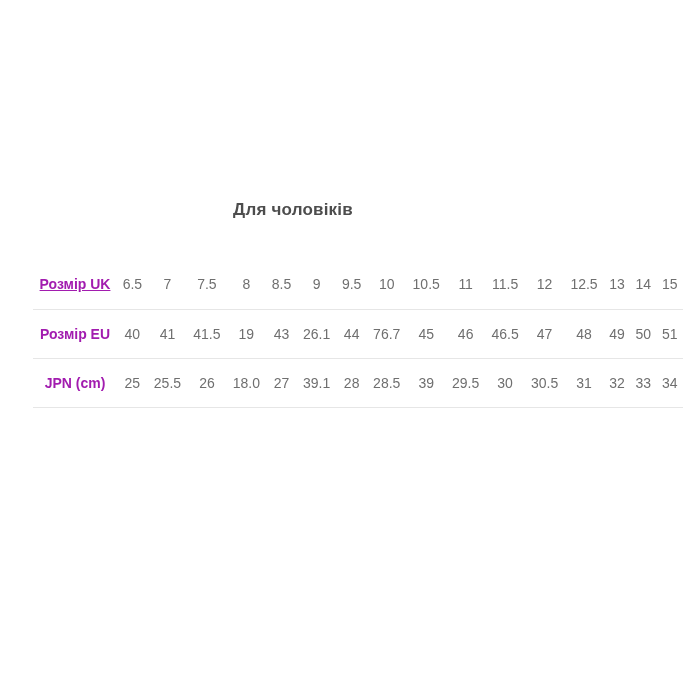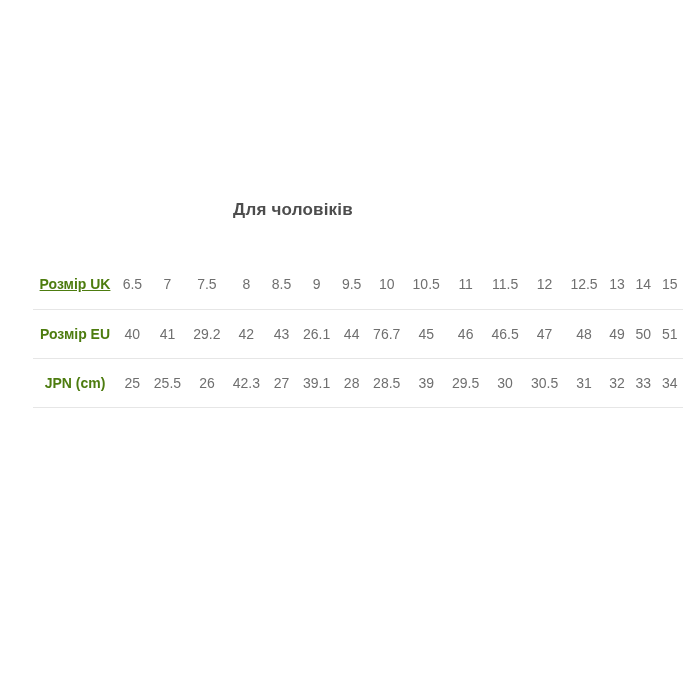--- a/index.html
+++ b/index.html
@@ -41,21 +41,21 @@
   .size-table th,
   .size-table td {
     padding: 0 4px;
     text-align: center;
     vertical-align: middle;
     white-space: nowrap;
     font-size: 14px;
   }
   .size-table th {
     font-weight: bold;
-    color: #4d7c0f;
+    color: #a21caf;
     width: 76px;
   }
   .size-table th.row-link {
     text-decoration: underline;
     cursor: pointer;
   }
   .size-table td {
     font-weight: normal;
     color: #6f6f6f;
   }
@@ -84,41 +84,41 @@
           <td>12</td>
           <td>12.5</td>
           <td>13</td>
           <td>14</td>
           <td>15</td>
         </tr>
         <tr>
           <th>Розмір EU</th>
           <td>40</td>
           <td>41</td>
-          <td>29.2</td>
-          <td>42</td>
+          <td>41.5</td>
+          <td>19</td>
           <td>43</td>
           <td>26.1</td>
           <td>44</td>
           <td>76.7</td>
           <td>45</td>
           <td>46</td>
           <td>46.5</td>
           <td>47</td>
           <td>48</td>
           <td>49</td>
           <td>50</td>
           <td>51</td>
         </tr>
         <tr>
           <th>JPN (cm)</th>
           <td>25</td>
           <td>25.5</td>
           <td>26</td>
-          <td>42.3</td>
+          <td>18.0</td>
           <td>27</td>
           <td>39.1</td>
           <td>28</td>
           <td>28.5</td>
           <td>39</td>
           <td>29.5</td>
           <td>30</td>
           <td>30.5</td>
           <td>31</td>
           <td>32</td>

